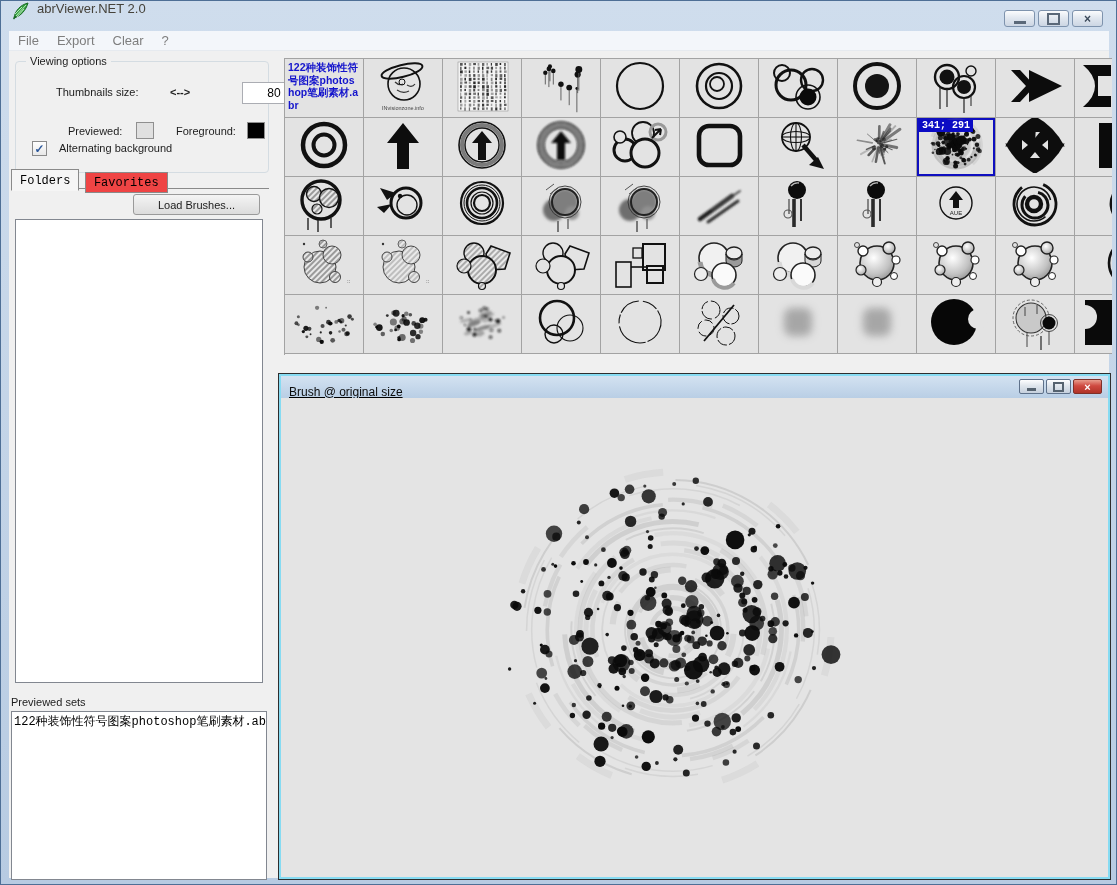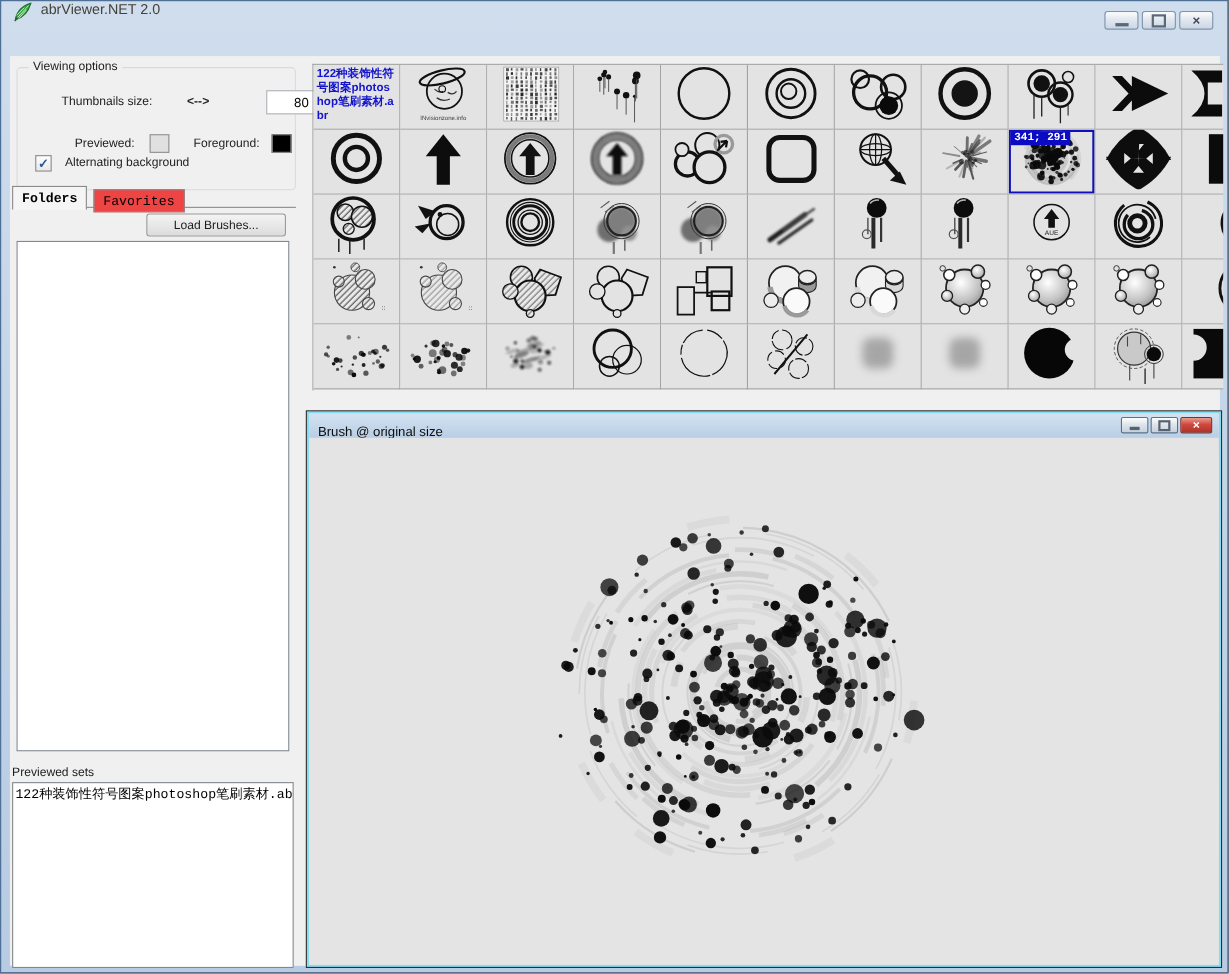--- a/index.html
+++ b/index.html
@@ -22,37 +22,37 @@
   
   .groupbox{position:absolute;left:6px;top:10px;width:254px;height:112px;border:1px solid #d4dce2;border-radius:4px;box-sizing:border-box;}
   .groupbox-label{position:absolute;top:-7px;left:10px;background:#f0f0f0;padding:0 4px;font-size:11px;color:#1c1c1c;}
   .fieldrow{position:absolute;font-size:11px;color:#1c1c1c;}
   .size-input{position:absolute;left:182px;top:20px;width:58px;height:18px;border:1px solid #abadb3;font-size:12px;text-align:center;font-family:"Liberation Sans",sans-serif;background:#fff;margin-left:44px;}
   .swatch{position:absolute;width:18px;height:17px;border:1px solid #8f8f8f;box-sizing:border-box;}
   .checkbox{position:absolute;left:16px;top:79px;width:13px;height:13px;border:1px solid #8a8a8a;background:linear-gradient(#fefefe,#e8e8e8);display:flex;align-items:center;justify-content:center;font-size:12px;font-weight:bold;color:#2b579a;line-height:1;}
   
   .tabstrip{position:absolute;left:2px;top:117px;width:258px;height:21px;border-bottom:1px solid #8a8a8a;box-sizing:border-box;}
   .tab{display:inline-block;font-family:"Liberation Mono",monospace;font-size:12px;padding:3px 8px 2px;border:1px solid #8a8a8a;background:#ef4444;position:relative;top:3px;margin-right:1px;}
-  .tab.active{background:#f5f5f5;font-weight:bold;border-bottom:1px solid #f5f5f5;top:1px;padding-top:4px;z-index:2;}
+  .tab.active{background:#f5f5f5;font-weight:normal;border-bottom:1px solid #f5f5f5;top:1px;padding-top:4px;z-index:2;}
   .load-btn{position:absolute;left:124px;top:143px;width:125px;height:19px;border:1px solid #9a9a9a;border-radius:3px;background:linear-gradient(#f4f4f4,#dcdcdc);font-size:11px;color:#1c1c1c;display:flex;align-items:center;justify-content:center;}
   .listbox{position:absolute;background:#fff;border:1px solid #828790;box-sizing:border-box;}
   .lb-folders{left:6px;top:168px;width:248px;height:464px;}
   .label-previewed{position:absolute;left:2px;top:645px;font-size:11px;color:#1c1c1c;}
   .lb-previewed{left:2px;top:660px;width:256px;height:169px;font-family:"Liberation Mono",monospace;font-size:12px;color:#000;padding:1px 2px;overflow:hidden;}
   .lb-previewed .item{white-space:nowrap;}
   
   .grid{position:absolute;left:275px;top:7px;width:828px;height:297px;overflow:hidden;border-top:1px solid #a3a3a3;border-left:1px solid #a3a3a3;box-sizing:border-box;}
   .grid-inner{display:grid;grid-template-columns:repeat(11,79px);grid-auto-rows:59px;}
   .cell{background:#e3e3e3;border-right:1px solid #a3a3a3;border-bottom:1px solid #a3a3a3;box-sizing:border-box;position:relative;display:flex;align-items:center;justify-content:center;overflow:hidden;}
   .cell.selected{box-shadow:inset 0 0 0 2px #0f0fbf;}
   .cell .tooltip{position:absolute;left:2px;top:2px;background:#0b0bc4;color:#fff;font-family:"Liberation Mono",monospace;font-size:10px;font-weight:bold;padding:0 3px 1px;z-index:3;}
   .cell .set-title{color:#1414cc;font-weight:bold;font-size:10.5px;line-height:1.2;padding:2px 3px;word-break:break-all;align-self:flex-start;}
   
   .preview-window{position:absolute;left:269px;top:322px;width:833px;height:507px;border:1px solid #2e2e2e;box-shadow:inset 0 0 0 2px #86dbf2;box-sizing:border-box;background:#e4e4e4;}
-  .pv-titlebar{position:absolute;left:2px;top:2px;right:2px;height:32px;background:linear-gradient(#d3e2f1,#aec6e0);border-bottom:1px solid #93aac6;display:flex;align-items:center;padding-left:8px;box-sizing:border-box;}
+  .pv-titlebar{position:absolute;left:2px;top:2px;right:2px;height:32px;background:linear-gradient(#d3e2f1,#aec6e0);border-bottom:1px solid #93aac6;display:flex;align-items:center;padding-left:8px;box-sizing:border-box;text-decoration:underline;}
   .pv-title{font-size:12px;color:#0c0c0c;}
   .pv-buttons{position:absolute;right:6px;top:3px;display:flex;gap:2px;}
   .pv-btn{width:25px;height:15px;border:1px solid #5e718a;border-radius:2px;background:linear-gradient(#fdfdfe,#dfe5ec 45%,#c6d0dd);display:flex;align-items:center;justify-content:center;color:#3c4a5a;box-sizing:border-box;}
   .pv-btn .bar{width:9px;height:3px;background:#55626f;margin-top:6px;}
   .pv-btn .box{width:7px;height:6px;border:2px solid #55626f;}
   .pv-btn.close{width:29px;background:linear-gradient(#e89c8c,#cf4940 45%,#b03328);border-color:#7e3029;color:#fff;font-weight:bold;font-size:11px;}
   .pv-content{position:absolute;left:2px;top:24px;right:2px;bottom:2px;background:#e4e4e4;overflow:hidden;}
   #brush-large{position:absolute;left:202px;top:70px;}
 </style>
 </head>
@@ -75,20 +75,26 @@
         </div>
       <div class="win-btn">
           <span class="box"></span>
         </div>
       <div class="win-btn">
           <span class="x">×</span>
         </div>
     </div>
   </div>
 
+  <div class="menubar">
+    <span class="menu-item">File</span>
+    <span class="menu-item">Export</span>
+    <span class="menu-item">Clear</span>
+    <span class="menu-item">?</span>
+  </div>
 
   <div class="client">
 
     <div class="groupbox">
       <span class="groupbox-label">Viewing options</span>
       <span class="fieldrow" style="left:40px;top:24px;">Thumbnails size:</span>
       <span class="fieldrow" style="left:154px;top:24px;font-weight:bold;">&lt;--&gt;</span>
       <input class="size-input" value="80" style="">
       <span class="fieldrow" style="left:52px;top:63px;">Previewed:</span>
       <div class="swatch" style="left:120px;top:60px;background:#e0e0e0;"></div>

